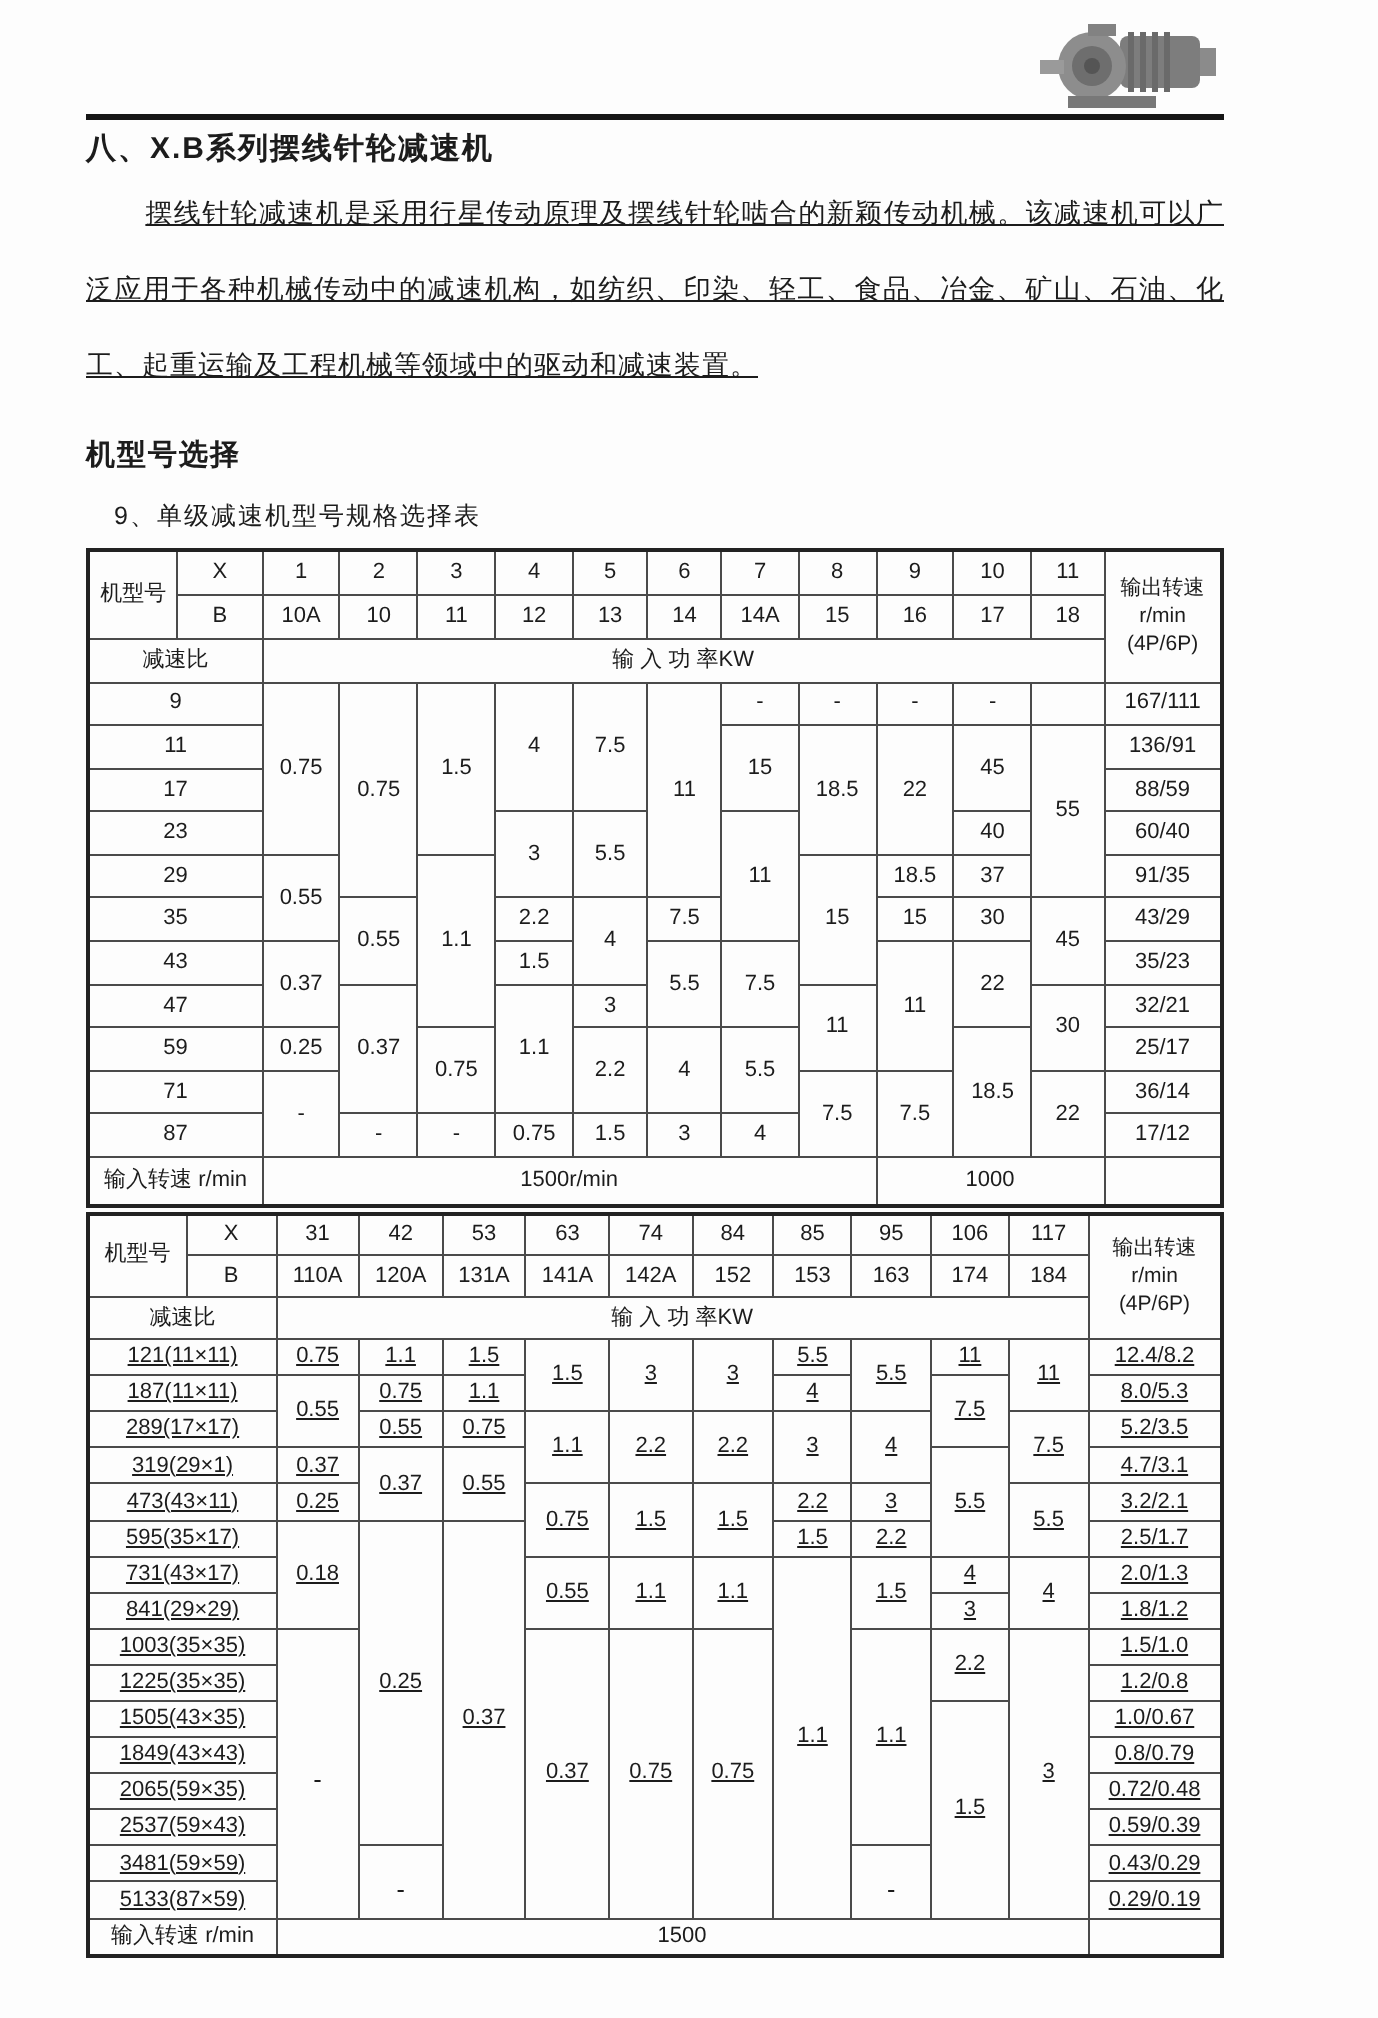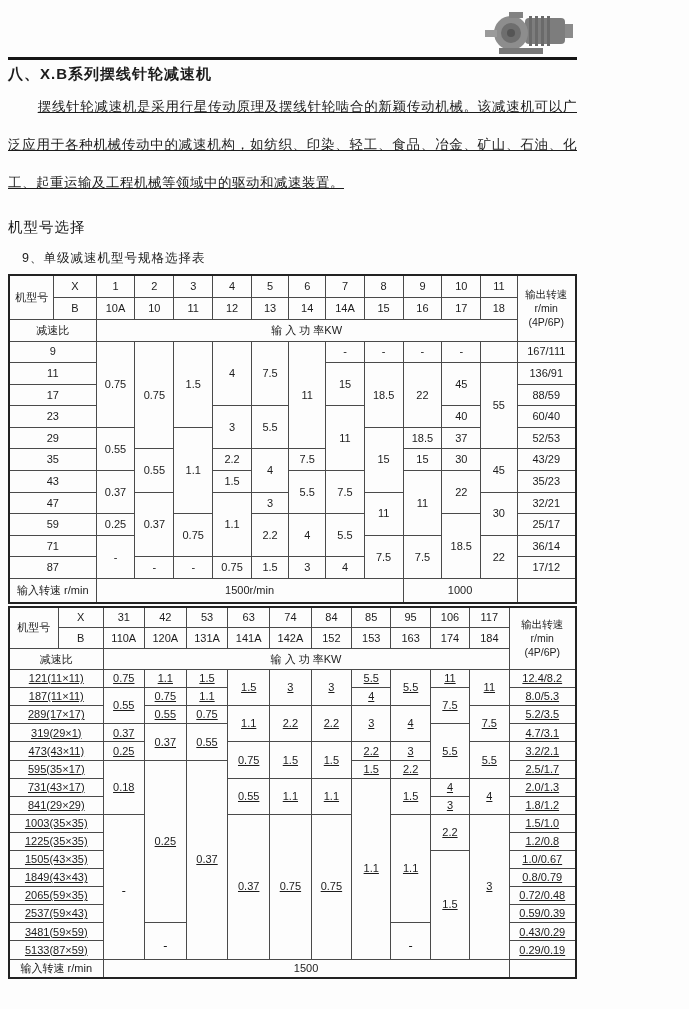--- a/index.html
+++ b/index.html
@@ -1,24 +1,24 @@
 <!DOCTYPE html>
 <html><head>
 <meta charset="utf-8">
 <style>
   html,body{margin:0;padding:0;background:#fdfdfd;color:#1c1c1c;
     font-family:"Liberation Sans","DejaVu Sans",sans-serif;}
-  .page{position:relative;width:585px;height:1009px;overflow:hidden;background:#fdfdfd;}
+  .page{position:relative;width:585px;height:1009px;overflow:hidden;background:#fdfdfd;padding-left:35px;}
   .inner{padding:0 8px;}
   .photo{position:absolute;top:6px;right:8px;width:96px;height:52px;}
   .toprule{margin-top:57px;border-top:3px solid #161616;}
   h1.title{font-size:15px;font-weight:bold;margin:5px 0 4px 0;letter-spacing:1px;}
   p.intro{font-size:13.5px;line-height:38px;margin:2px 0 0 0;text-align:justify;
     text-indent:2.2em;letter-spacing:0.5px;text-decoration:underline;}
-  h2.sec{font-size:14.5px;font-weight:normal;margin:16px 0 0 0;letter-spacing:1px;}
+  h2.sec{font-size:14.5px;font-weight:bold;margin:16px 0 0 0;letter-spacing:1px;}
   .tbl-title{font-size:12.5px;margin:13px 0 7px 14px;letter-spacing:1px;}
   table{border-collapse:collapse;table-layout:fixed;border:2px solid #222;}
   td{border:1px solid #4a4a4a;text-align:center;vertical-align:middle;
      font-size:11px;padding:0;overflow:hidden;line-height:1.15;}
   td.out{font-size:10.5px;line-height:1.35;text-align:center;}
   td.ratio{font-size:11px;}
   #t1 thead tr{height:22px;} #t1 tbody tr{height:21.6px;} #t1 tfoot tr{height:24px;}
   #t2 thead tr{height:21px;} #t2 tbody tr{height:18.1px;text-decoration:underline;} #t2 tfoot tr{height:19px;}
   #t2{margin-top:2px;}
 </style>
@@ -139,21 +139,21 @@
             <td class="c" rowspan="1">40</td>
             <td class="c">60/40</td>
           </tr>
           <tr>
             <td class="c ratio" colspan="2">29</td>
             <td class="c" rowspan="2">0.55</td>
             <td class="c" rowspan="4">1.1</td>
             <td class="c" rowspan="3">15</td>
             <td class="c" rowspan="1">18.5</td>
             <td class="c" rowspan="1">37</td>
-            <td class="c">52/53</td>
+            <td class="c">91/35</td>
           </tr>
           <tr>
             <td class="c ratio" colspan="2">35</td>
             <td class="c" rowspan="2">0.55</td>
             <td class="c" rowspan="1">2.2</td>
             <td class="c" rowspan="2">4</td>
             <td class="c" rowspan="1">7.5</td>
             <td class="c" rowspan="1">15</td>
             <td class="c" rowspan="1">30</td>
             <td class="c" rowspan="2">45</td>

